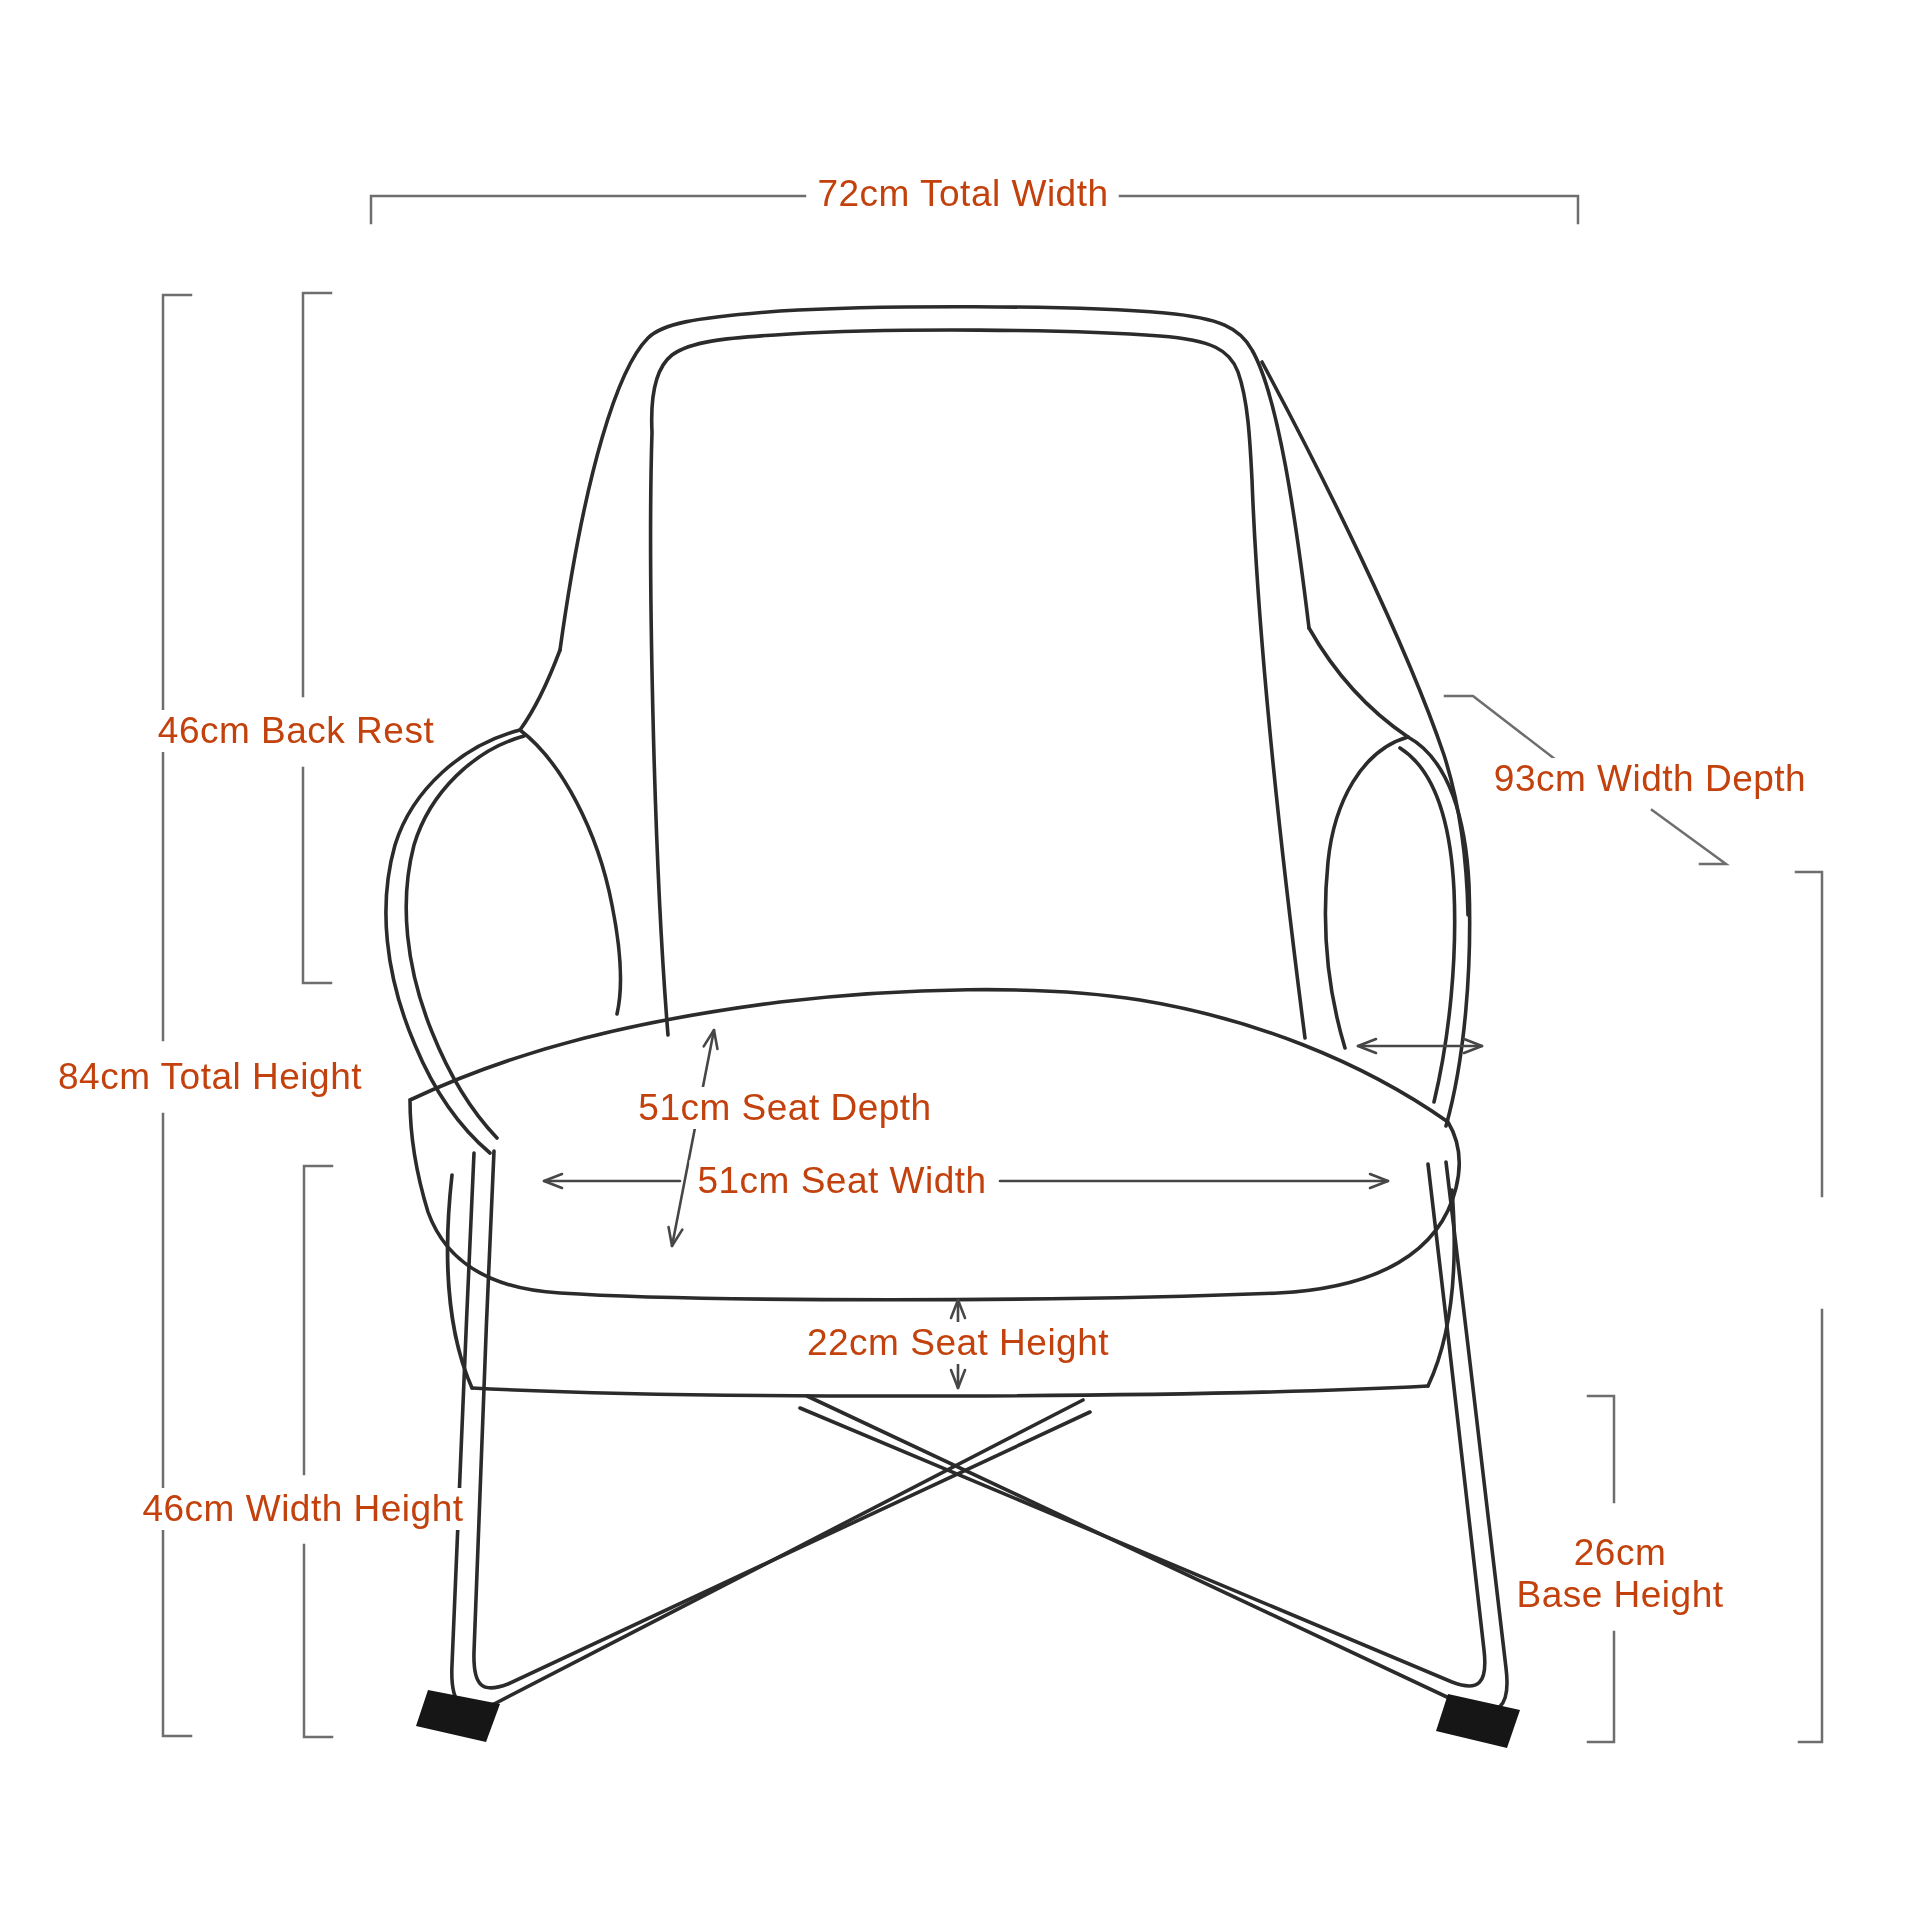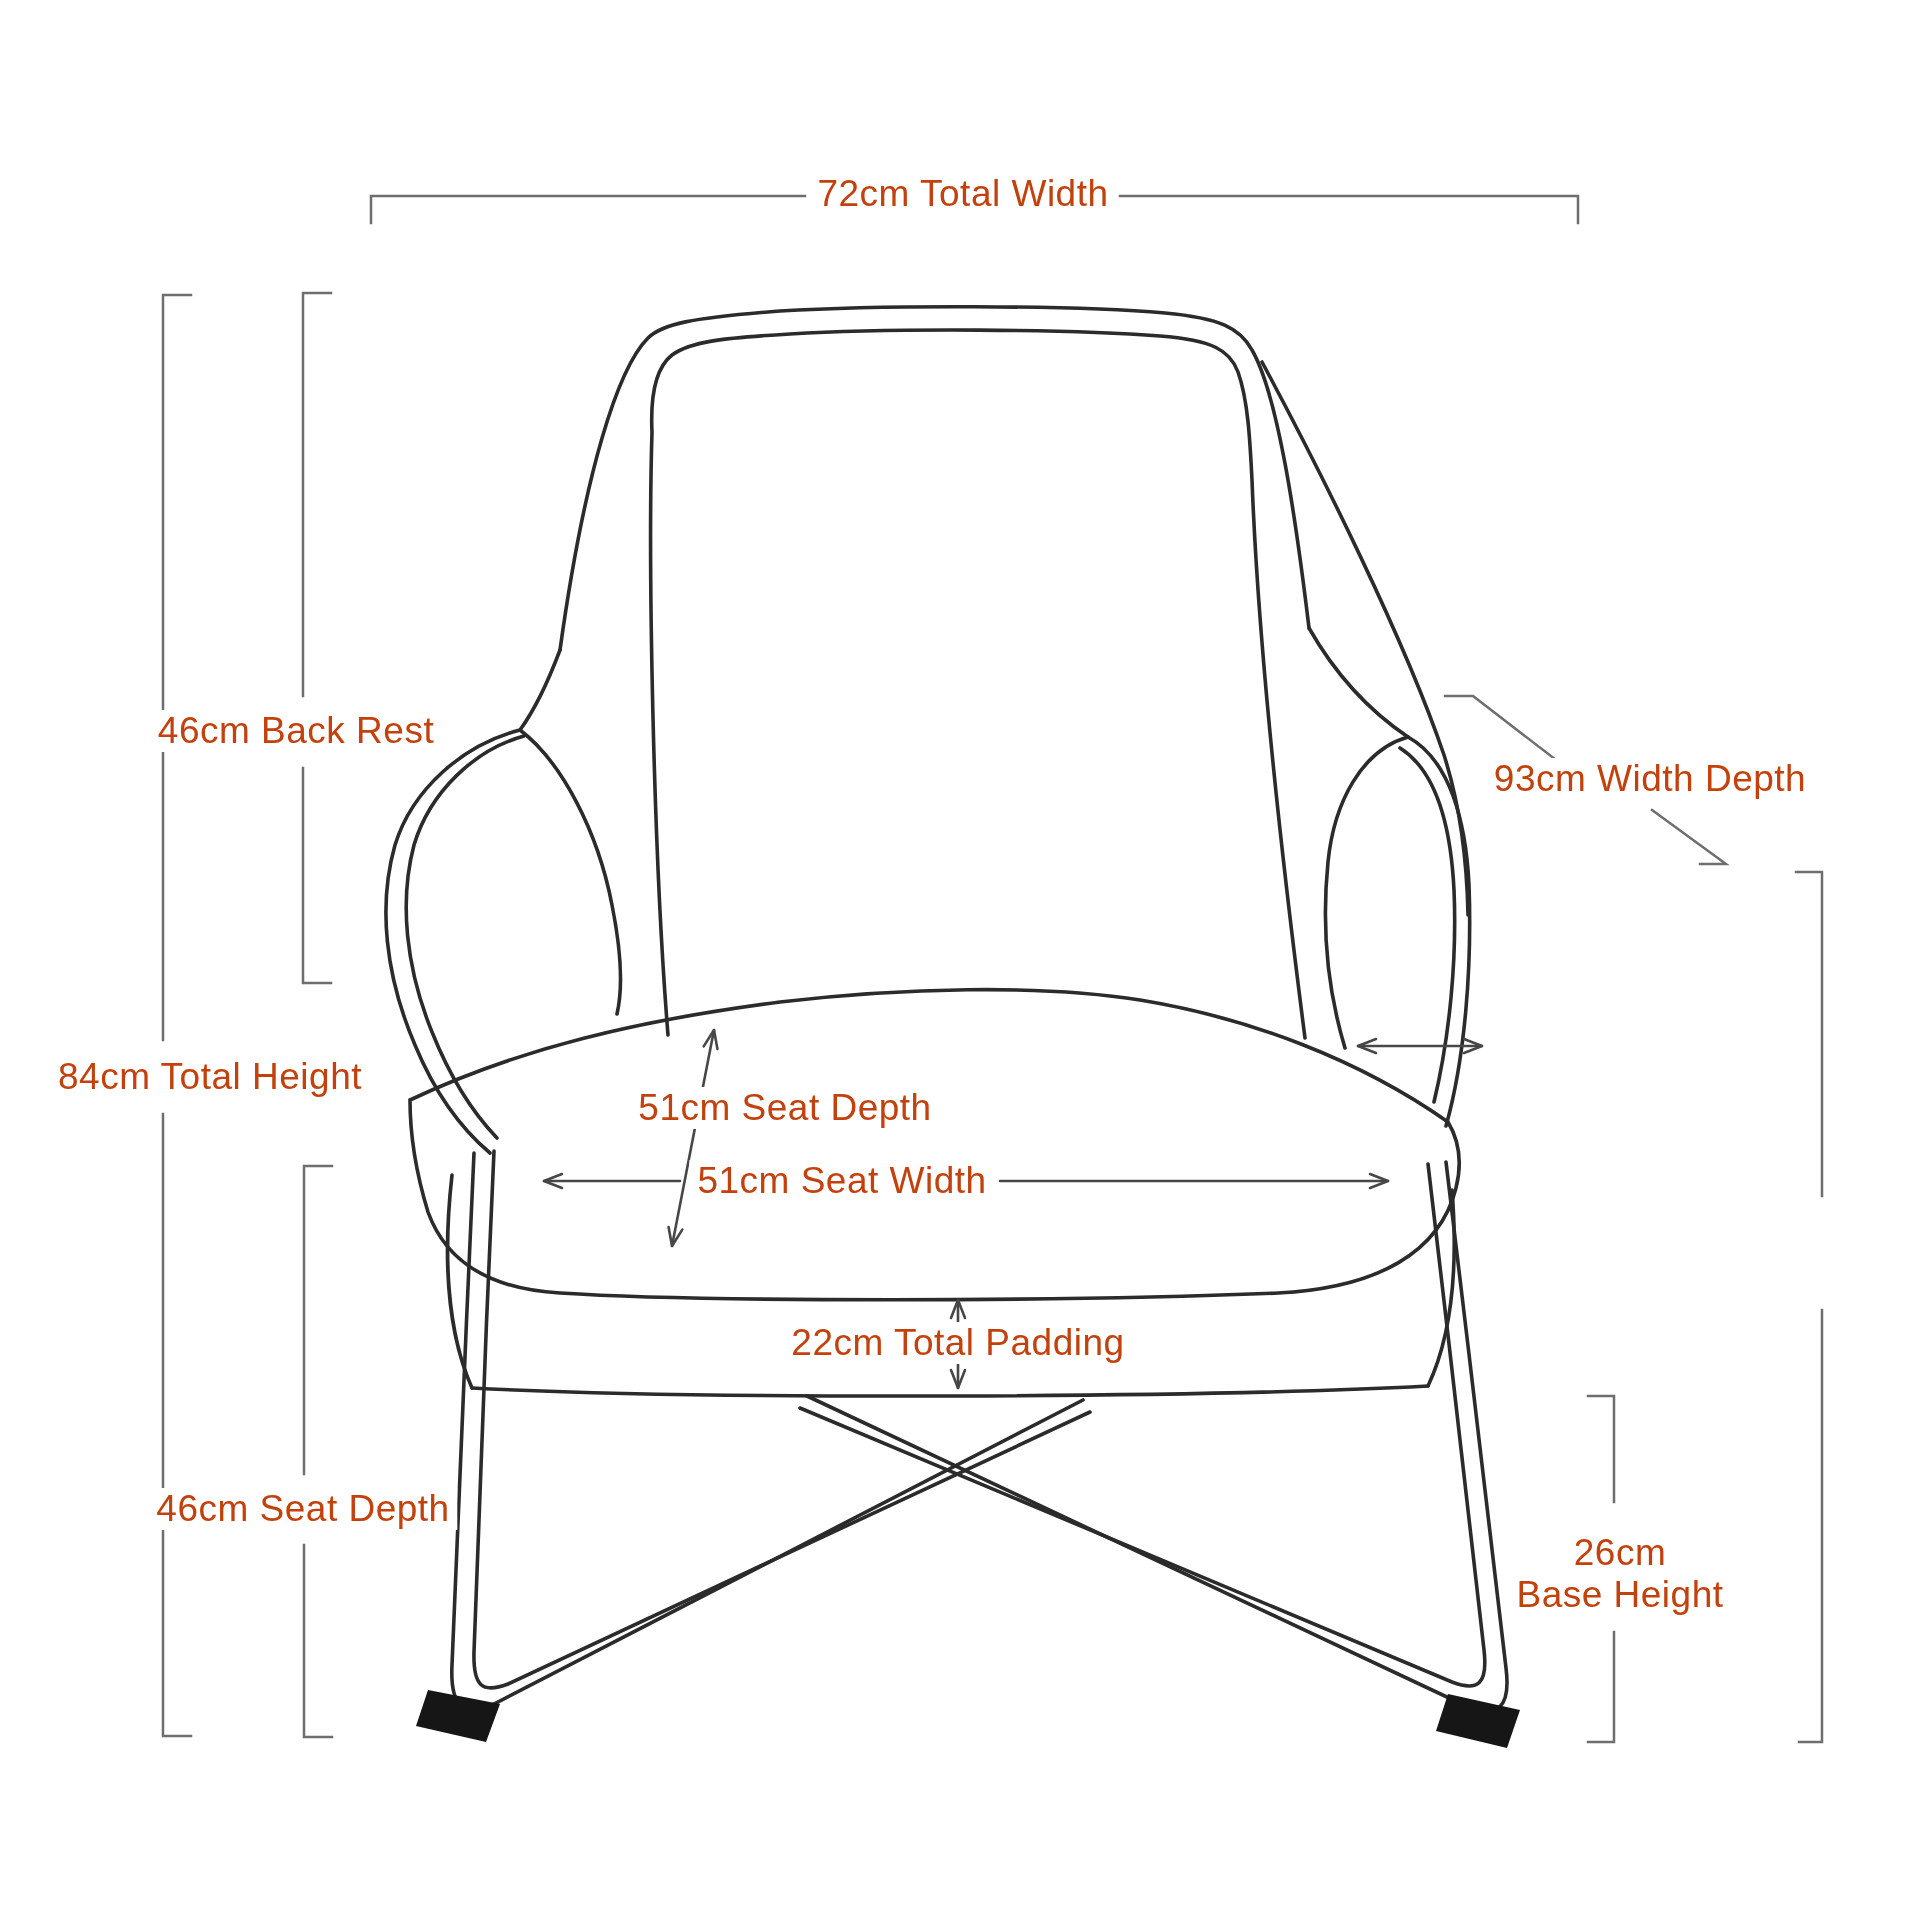--- a/index.html
+++ b/index.html
@@ -93,30 +93,30 @@
       <path d="M 958,1364 L 958,1388" marker-end="url(#ah)"></path>
     </g>
   </svg>
 
   <div class="label" style="left:963px;top:194px;">72cm Total Width</div>
 
   <div class="label" style="left:163px;top:1077px;margin-left:47px;">84cm Total Height</div>
 
   <div class="label" style="left:296px;top:731px;">46cm Back Rest</div>
 
-  <div class="label" style="left:303px;top:1509px;">46cm Seat Depth</div>
+  <div class="label" style="left:303px;top:1509px;">46cm Width Height</div>
 
   <div class="label" style="left:1650px;top:779px;">93cm Width Depth</div>
 
 
 
   <div class="label" style="left:1620px;top:1566px;margin-top:8px;">
     <span class="ln">26cm</span>
     <span class="ln">Base Height</span>
   </div>
 
   <div class="label" style="left:785px;top:1108px;">51cm Seat Depth</div>
 
   <div class="label" style="left:842px;top:1181px;">51cm Seat Width</div>
 
-  <div class="label" style="left:958px;top:1343px;">22cm Total Padding</div>
+  <div class="label" style="left:958px;top:1343px;">22cm Seat Height</div>
 
 </div>
 
 </body></html>

